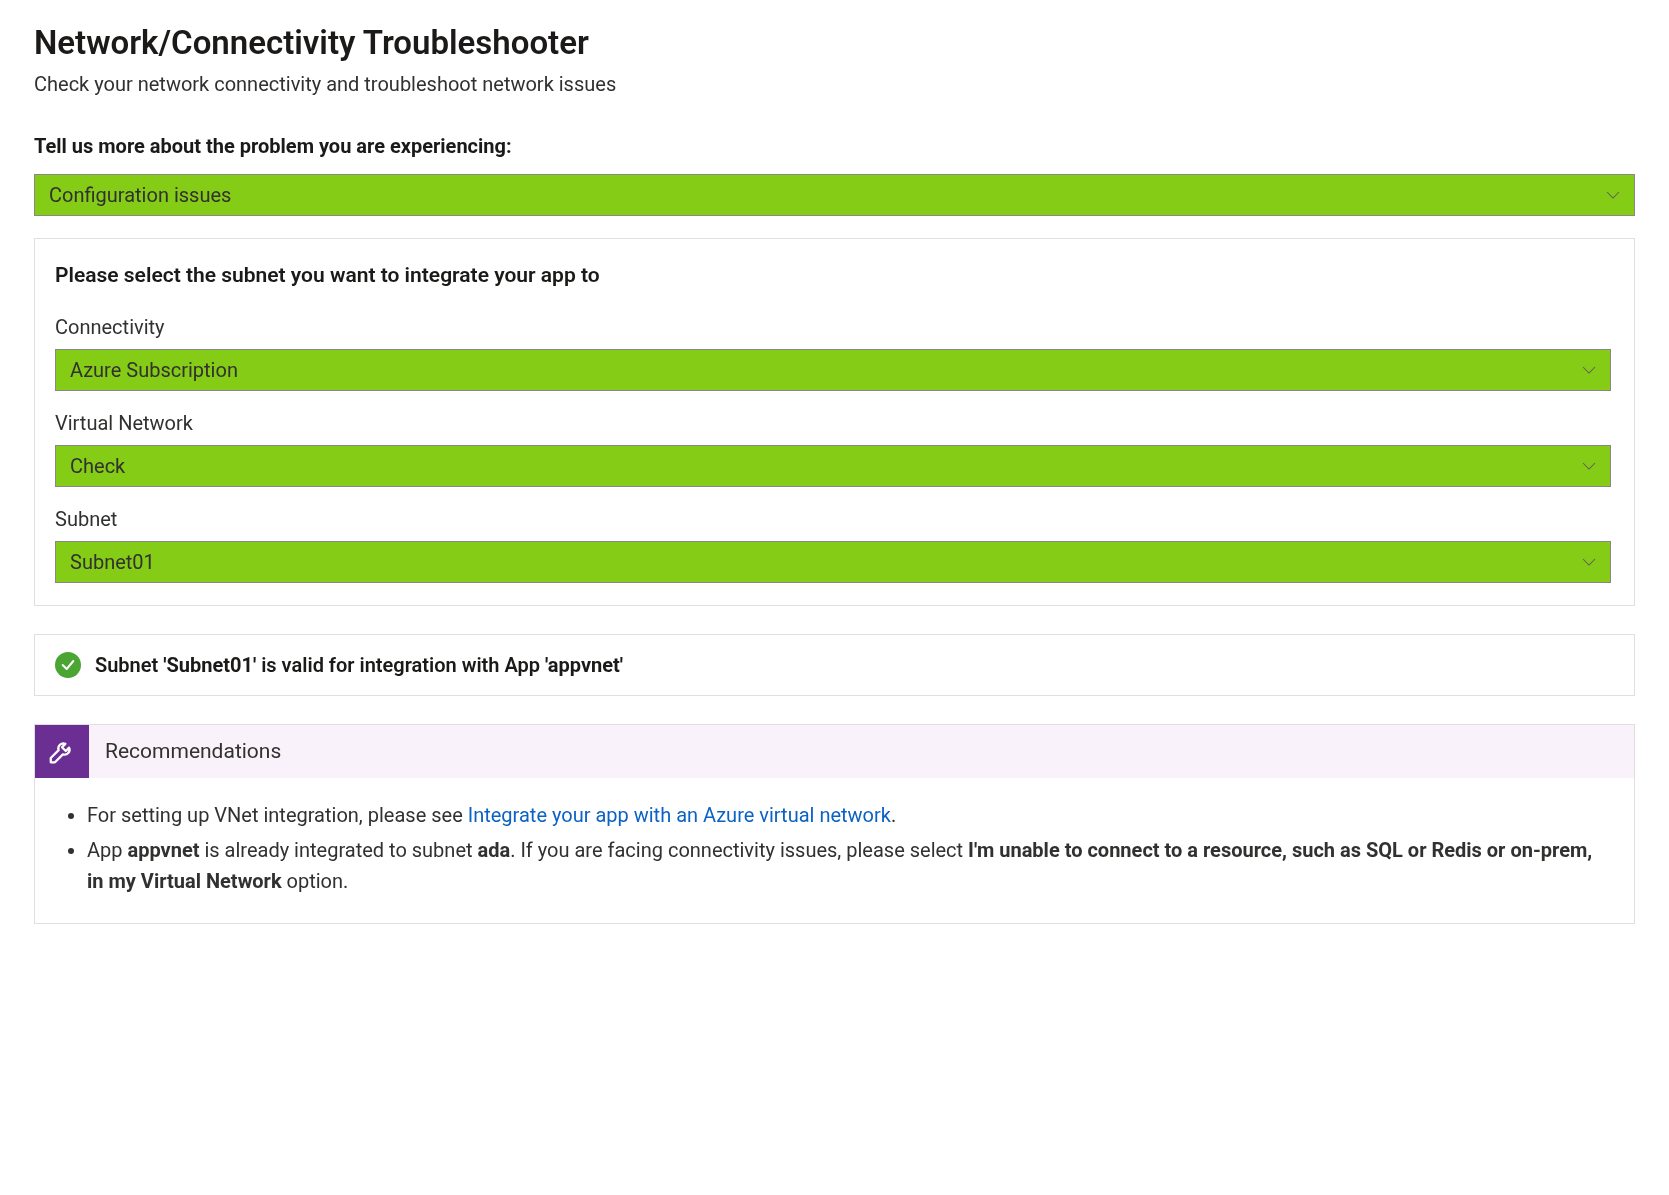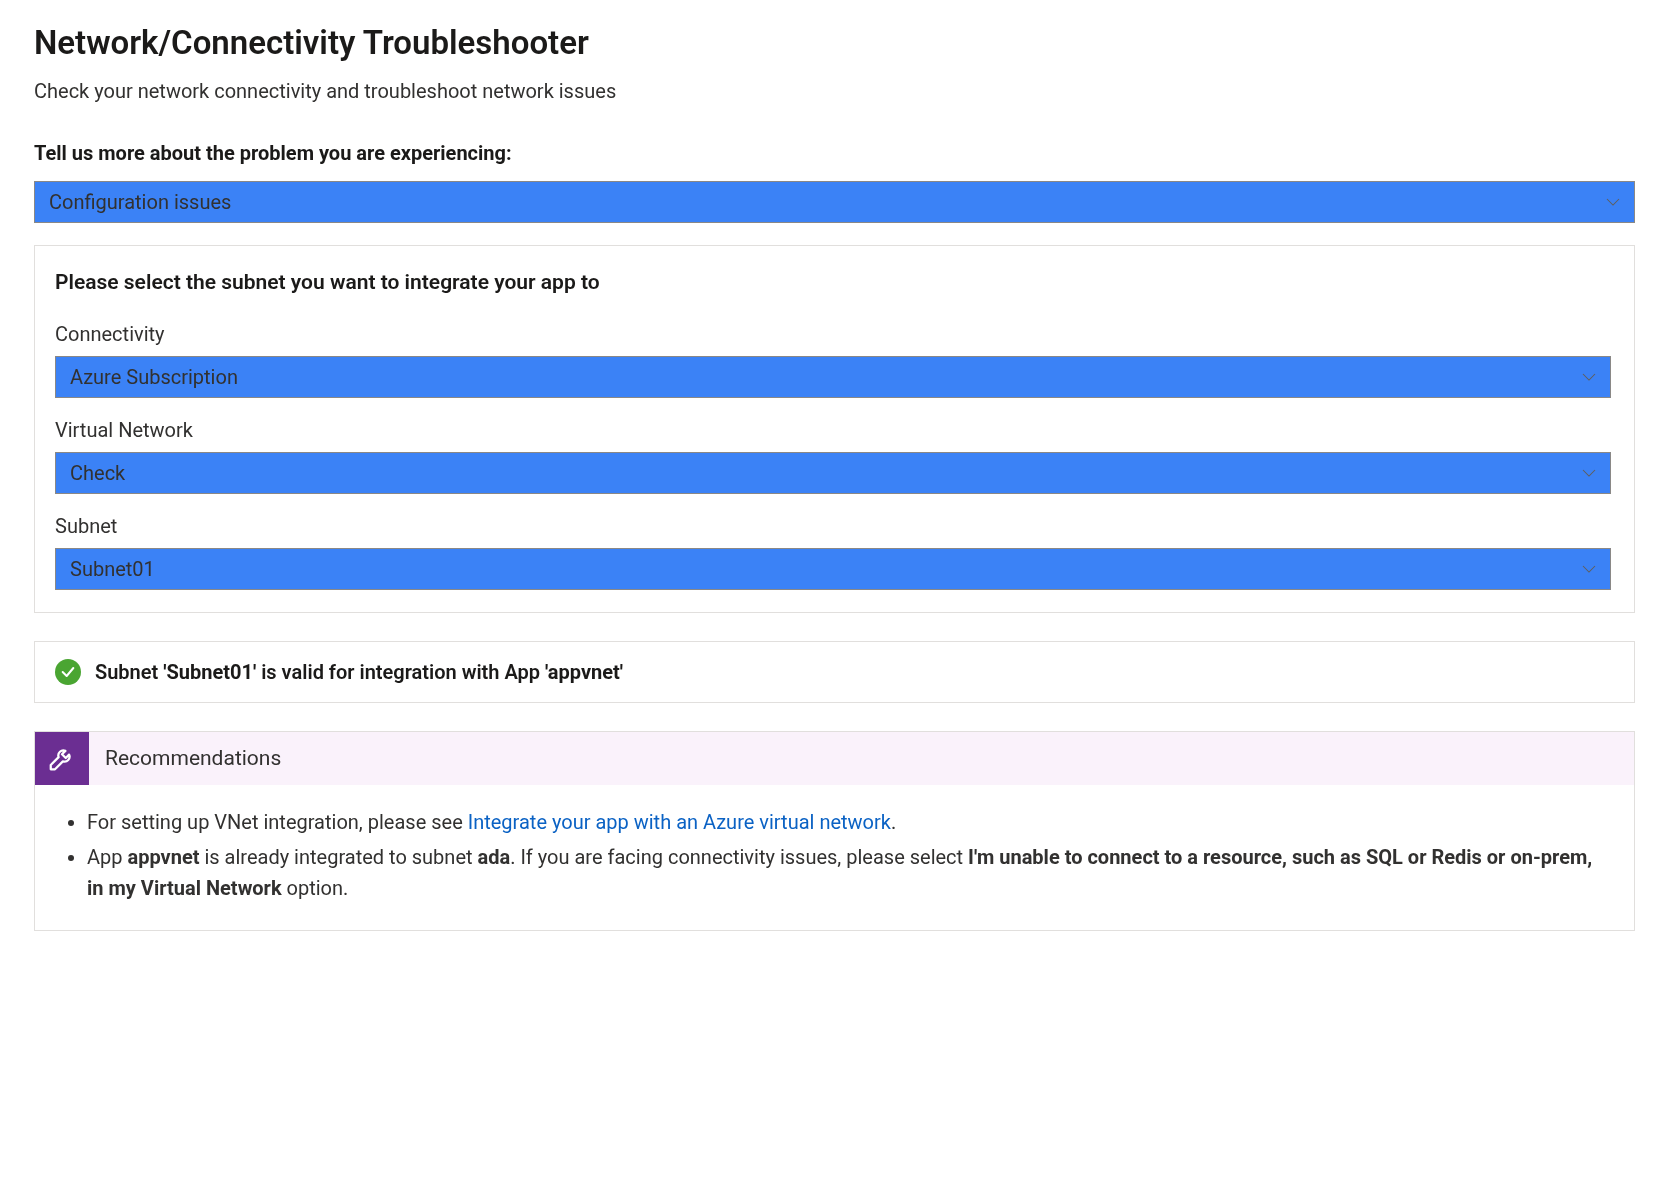--- a/index.html
+++ b/index.html
@@ -12,38 +12,38 @@
       background: #ffffff;
       color: #323130;
       padding: 20px 34px;
       font-size: 20px;
       line-height: 1.4;
     }
     h1.page-title {
       font-size: 33px;
       font-weight: 600;
       color: #1b1a19;
-      margin-bottom: 11px;
+      margin-bottom: 4px;
     }
     .page-subtitle {
       font-size: 20px;
       color: #323130;
       margin-bottom: 34px;
     }
     .prompt-label {
       font-size: 20px;
       font-weight: 700;
       color: #1b1a19;
       margin-bottom: 14px;
     }
     .dropdown {
       position: relative;
       width: 100%;
       border: 1px solid #8a8886;
-      background: #3b82f6;
+      background: #84cc16;
       height: 42px;
       display: flex;
       align-items: center;
       padding: 0 44px 0 14px;
       cursor: pointer;
       font-size: 20px;
       color: #323130;
     }
     .dropdown .chev {
       position: absolute;

